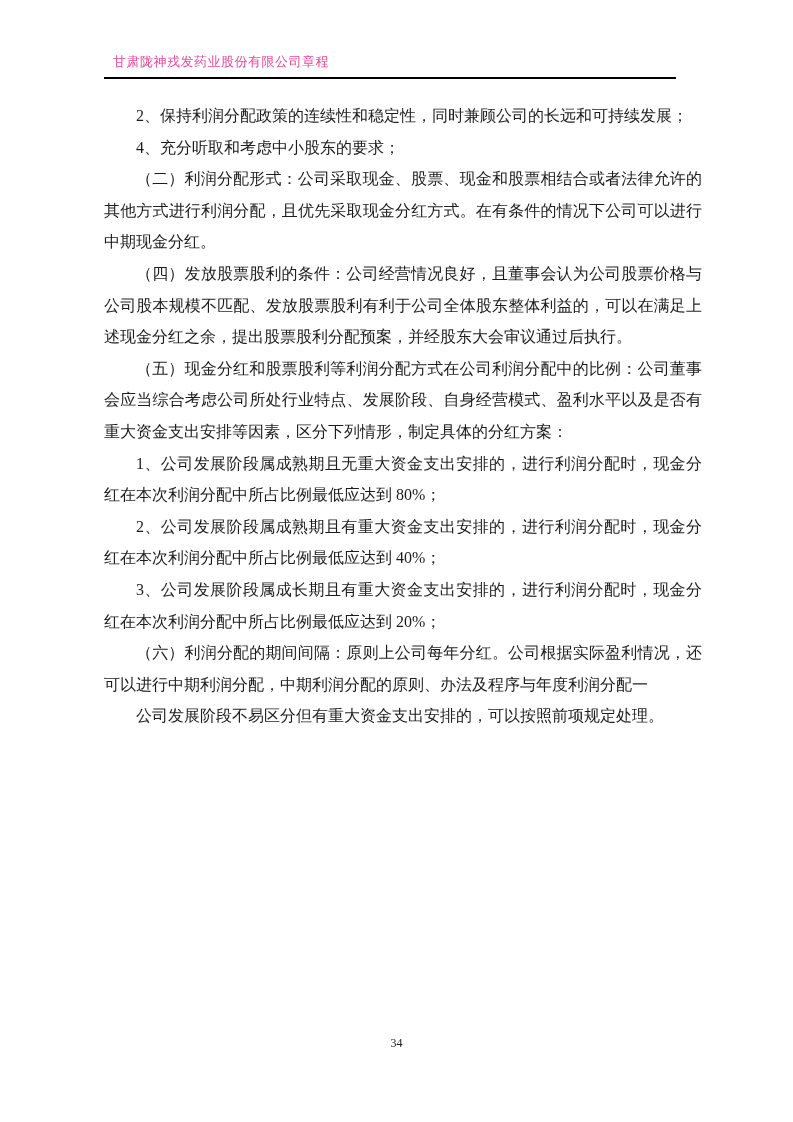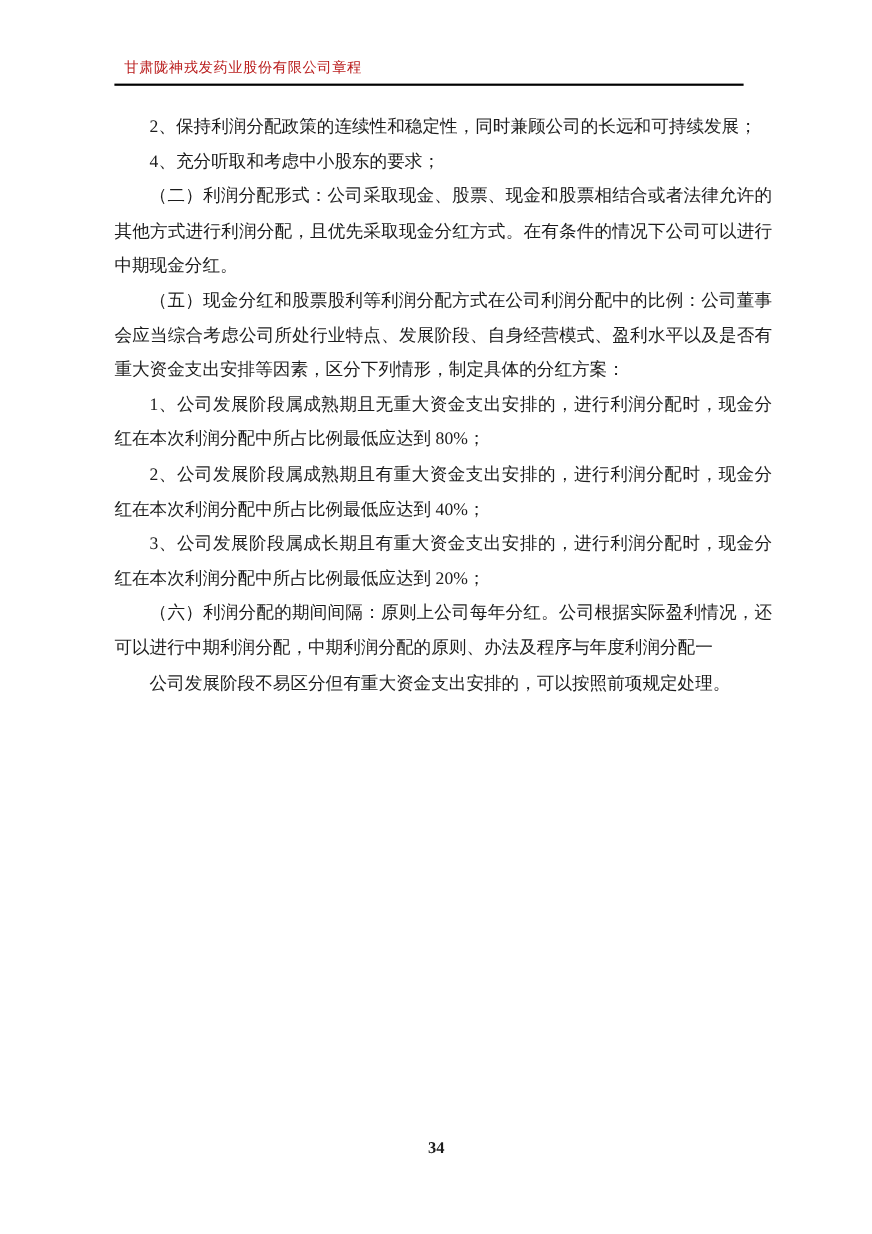--- a/index.html
+++ b/index.html
@@ -23,21 +23,21 @@
     top: 52px;
     width: 572px;
     border-bottom: 2px solid #000000;
     padding-bottom: 6px;
   }
   .page-header .header-title {
     display: inline-block;
     margin-left: 9px;
     font-size: 13px;
     letter-spacing: 0.5px;
-    color: #b91c1c;
+    color: #ec4899;
     white-space: nowrap;
   }
   
   .page-body {
     position: absolute;
     left: 104px;
     top: 100px;
     width: 598px;
     font-size: 16px;
     line-height: 31.6px;
@@ -49,38 +49,38 @@
     padding: 0;
     text-indent: 2em;
   }
   
   .page-footer {
     position: absolute;
     left: 0;
     top: 1036px;
     width: 100%;
     text-align: center;
-    font-size: 15px;
+    font-size: 12px;
     color: #1c1c1c;
-    font-weight: bold;
   }
 </style>
 </head>
 <body>
 
 <div class="page">
 
   <header class="page-header">
     <span class="header-title">甘肃陇神戎发药业股份有限公司章程</span>
   </header>
 
   <main class="page-body">
     <p class="para">2、保持利润分配政策的连续性和稳定性，同时兼顾公司的长远和可持续发展；</p>
     <p class="para">4、充分听取和考虑中小股东的要求；</p>
     <p class="para">（二）利润分配形式：公司采取现金、股票、现金和股票相结合或者法律允许的其他方式进行利润分配，且优先采取现金分红方式。在有条件的情况下公司可以进行中期现金分红。</p>
+    <p class="para">（四）发放股票股利的条件：公司经营情况良好，且董事会认为公司股票价格与公司股本规模不匹配、发放股票股利有利于公司全体股东整体利益的，可以在满足上述现金分红之余，提出股票股利分配预案，并经股东大会审议通过后执行。</p>
     <p class="para">（五）现金分红和股票股利等利润分配方式在公司利润分配中的比例：公司董事会应当综合考虑公司所处行业特点、发展阶段、自身经营模式、盈利水平以及是否有重大资金支出安排等因素，区分下列情形，制定具体的分红方案：</p>
     <p class="para">1、公司发展阶段属成熟期且无重大资金支出安排的，进行利润分配时，现金分红在本次利润分配中所占比例最低应达到 80%；</p>
     <p class="para">2、公司发展阶段属成熟期且有重大资金支出安排的，进行利润分配时，现金分红在本次利润分配中所占比例最低应达到 40%；</p>
     <p class="para">3、公司发展阶段属成长期且有重大资金支出安排的，进行利润分配时，现金分红在本次利润分配中所占比例最低应达到 20%；</p>
     <p class="para">（六）利润分配的期间间隔：原则上公司每年分红。公司根据实际盈利情况，还可以进行中期利润分配，中期利润分配的原则、办法及程序与年度利润分配一</p>
     <p class="para">公司发展阶段不易区分但有重大资金支出安排的，可以按照前项规定处理。</p>
   </main>
 
   <footer class="page-footer">
     <span>34</span>

